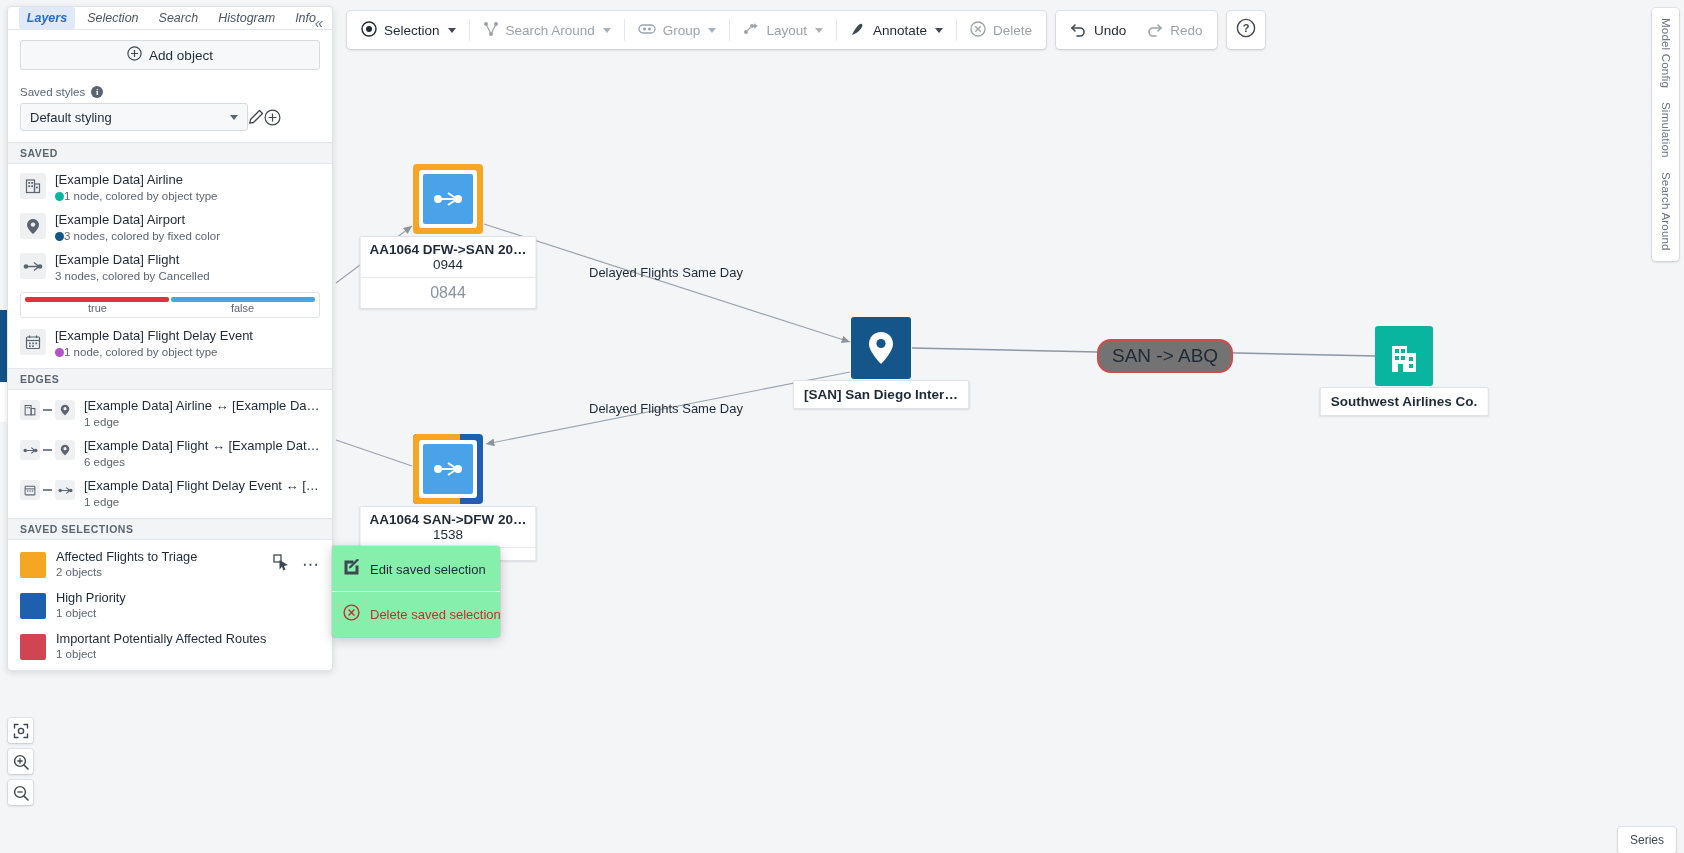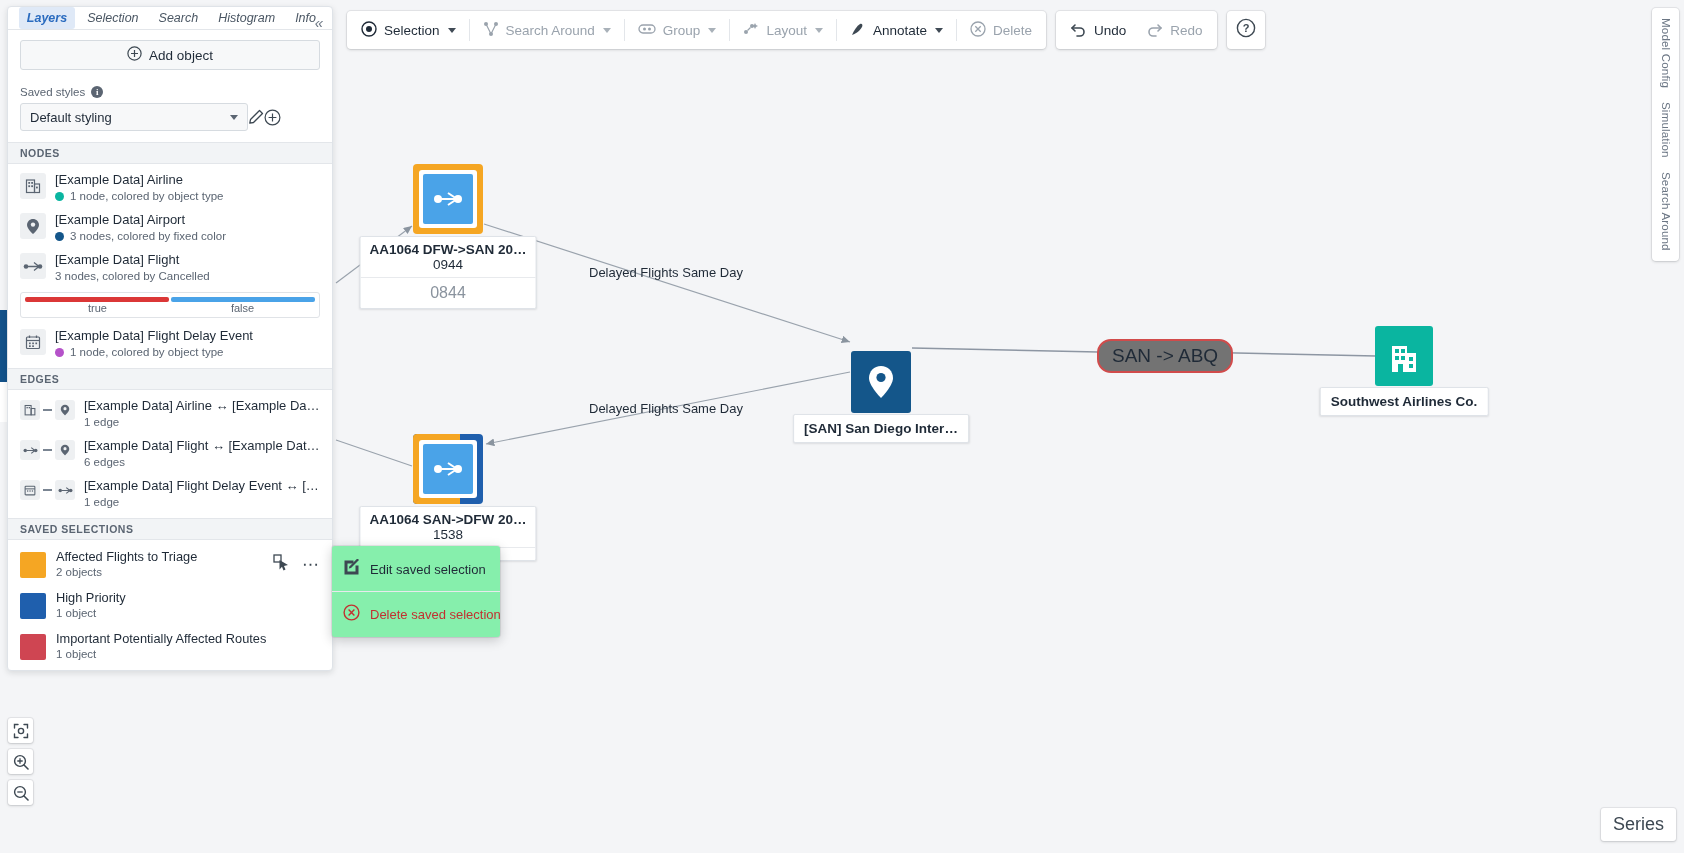--- a/index.html
+++ b/index.html
@@ -115,21 +115,21 @@
   }
   .layer-icon {
     width: 26px; height: 26px; flex: 0 0 26px;
     background: #eef0f2; border-radius: 3px;
     display: flex; align-items: center; justify-content: center;
     color: #5b6572;
     margin-top: 1px;
   }
   .layer-text { flex: 1; min-width: 0; }
   .layer-title { font-size: 13px; color: #1f2a37; line-height: 16px; white-space: nowrap; overflow: hidden; text-overflow: ellipsis; }
-  .layer-sub { font-size: 11.5px; color: #5b6572; display: flex; align-items: center; gap: 6px; line-height: 15px; margin-top: 1px; }
+  .layer-sub { font-size: 11.5px; color: #5b6572; display: flex; align-items: center; line-height: 15px; margin-top: 1px; }
   .swatch-dot { width: 9px; height: 9px; border-radius: 50%; flex: 0 0 9px; }
 
   .legend-bar {
     margin: 4px 12px 6px 12px;
     border: 1px solid #e0e3e7;
     border-radius: 3px;
     overflow: hidden;
     background: #fff;
   }
   .legend-colors { display: flex; height: 9px; padding: 4px 4px 0 4px; gap: 2px; }
@@ -292,26 +292,26 @@
     z-index: 30;
   }
   .zc-btn {
     width: 25px; height: 25px;
     background: #fff; border-radius: 3px;
     box-shadow: 0 1px 3px rgba(16,22,26,0.16), 0 0 0 1px rgba(16,22,26,0.06);
     display: flex; align-items: center; justify-content: center;
     color: #3d4852; cursor: pointer;
   }
   #series-btn {
-    position: absolute; right: 8px; bottom: 12px;
+    position: absolute; right: 8px; bottom: 0;
     background: #fff;
     border-radius: 3px;
     box-shadow: 0 1px 3px rgba(16,22,26,0.16), 0 0 0 1px rgba(16,22,26,0.06);
     padding: 6px 12px;
-    font-size: 18px;
+    font-size: 12px;
     color: #3d4852;
     cursor: pointer;
     z-index: 30;
   }
   
   .blue-stub {
     position: absolute; left: 0; top: 310px;
     width: 11px; height: 72px;
     background: #13528a;
     border-radius: 0 3px 3px 0;
@@ -389,21 +389,21 @@
         </div>
       </div>
       <div class="node-label" style="top:72px;">
         <div class="nl-main">AA1064 SAN-&gt;DFW 20…</div>
         <div class="nl-sub">1538</div>
         <div class="nl-div"></div>
         <div class="nl-foot"></div>
       </div>
     </div>
 
-    <div class="gnode" style="left:851px; top:317px;margin-top:34px;">
+    <div class="gnode" style="left:851px; top:317px;">
       <div style="width:60px;height:62px;background:#14568a;border-radius:3px;display:flex;align-items:center;justify-content:center;">
         <svg width="26" height="34" viewBox="0 0 26 34">
             <path d="M13 1 C6 1 1 6.5 1 13 C1 21 13 33 13 33 C13 33 25 21 25 13 C25 6.5 20 1 13 1 Z" fill="#fff"></path>
             <circle cx="13" cy="12.5" r="4.6" fill="#14568a"></circle>
           </svg>
       </div>
       <div class="node-label" style="top:63px;">
         <div class="nl-single">[SAN] San Diego Inter…</div>
       </div>
     </div>
@@ -598,21 +598,21 @@
         </div>
         <div class="icon-btn">
           <svg width="17" height="17" viewBox="0 0 17 17">
               <circle cx="8.5" cy="8.5" r="7.4" fill="none" stroke="#3d4852" stroke-width="1.2"></circle>
               <path d="M8.5 4.6 V12.4 M4.6 8.5 H12.4" stroke="#3d4852" stroke-width="1.2"></path>
             </svg>
         </div>
       </div>
     </div>
 
-    <div class="group-header">NODES</div>
+    <div class="group-header">SAVED</div>
 
     <div class="layer-list">
 
       <div class="layer-row">
         <div class="layer-icon">
           <svg width="16" height="16" viewBox="0 0 16 16">
               <rect x="1.5" y="2" width="8" height="12.5" fill="none" stroke="#5b6572" stroke-width="1.2"></rect>
               <rect x="9.5" y="6" width="5" height="8.5" fill="none" stroke="#5b6572" stroke-width="1.2"></rect>
               <rect x="3.3" y="4" width="1.8" height="1.8" fill="#5b6572"></rect>
               <rect x="6.2" y="4" width="1.8" height="1.8" fill="#5b6572"></rect>

